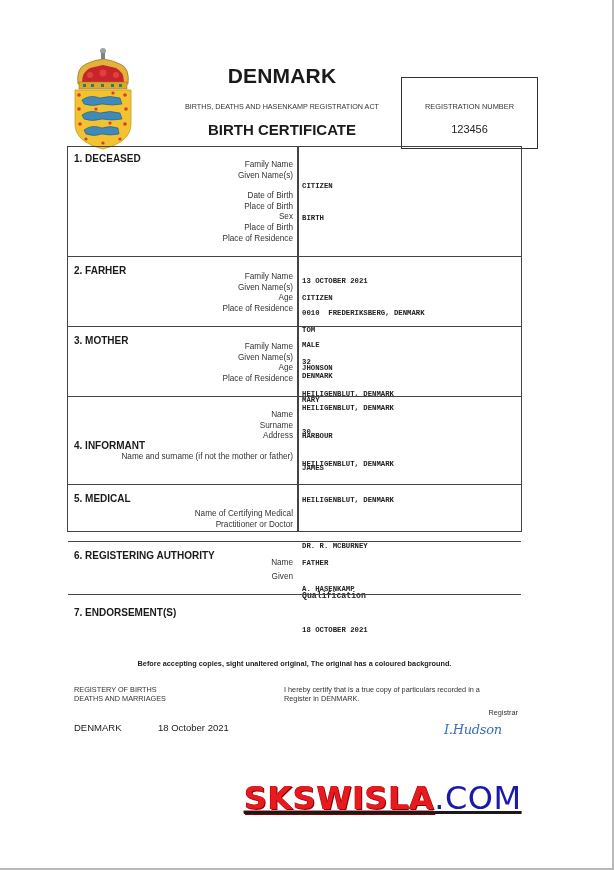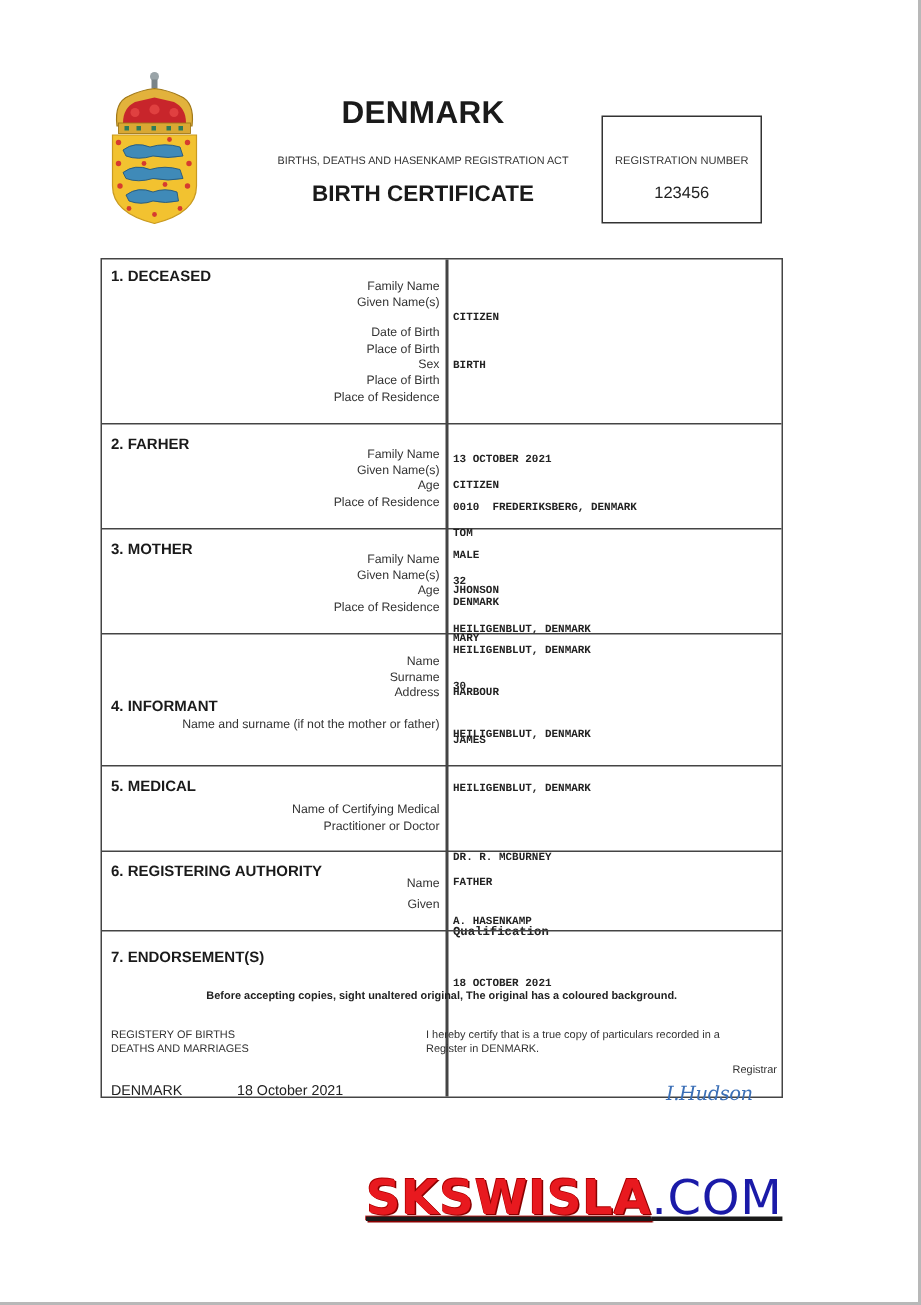--- a/index.html
+++ b/index.html
@@ -6,26 +6,26 @@
   html, body { width: 614px; height: 870px; background: #ffffff; overflow: hidden; }
   body { position: relative; font-family: "Liberation Sans", sans-serif; color: #1a1a1a; }
   .page-edge-right { position: absolute; top: 0; right: 0; width: 2px; height: 870px; background: #b8b8b8; }
   .page-edge-bottom { position: absolute; left: 0; bottom: 0; width: 614px; height: 2px; background: #b8b8b8; }
 
   
   .crest { position: absolute; left: 72px; top: 46px; width: 62px; height: 104px; }
   .title-country { position: absolute; left: 170px; top: 64px; width: 224px; text-align: center; font-size: 21px; font-weight: bold; letter-spacing: 0.2px; }
   .title-act { position: absolute; left: 166px; top: 102px; width: 232px; text-align: center; font-size: 7.2px; color: #333; }
   .title-cert { position: absolute; left: 170px; top: 121px; width: 224px; text-align: center; font-size: 15px; font-weight: bold; }
-  .reg-box { position: absolute; left: 401px; top: 77px; width: 107px; height: 72px; border: 1px solid #333; text-align: center; }
+  .reg-box { position: absolute; left: 401px; top: 77px; width: 137px; height: 72px; border: 1px solid #333; text-align: center; }
   .reg-label { display: block; margin-top: 24px; font-size: 7.4px; color: #333; }
   .reg-value { display: block; margin-top: 12px; font-size: 11px; color: #222; }
 
   
-  .cert-table { position: absolute; left: 67px; top: 172px; width: 455px; height: 560px; border: 1.5px solid #444; }
+  .cert-table { position: absolute; left: 67px; top: 146px; width: 455px; height: 386px; border: 1.5px solid #444; }
   .divider-v { position: absolute; left: 229px; top: 0; width: 1.5px; height: 100%; background: #444; }
   .row { position: absolute; left: 0; width: 100%; border-bottom: 1.5px solid #444; }
   .row:last-child { border-bottom: none; }
   .sec-title { position: absolute; left: 6px; font-size: 10px; font-weight: bold; color: #1a1a1a; }
   .labels { position: absolute; left: 0; width: 225px; text-align: right; font-size: 8.2px; color: #333; line-height: 10.6px; }
   .values { position: absolute; left: 234px; width: 215px; font-family: "Liberation Mono", monospace; font-weight: bold; font-size: 7.3px; color: #222; line-height: 10.6px; white-space: pre; }
   .gap { height: 10px; display: block; }
 
   
   .notice { position: absolute; left: 67px; top: 659px; width: 455px; text-align: center; font-size: 7.3px; font-weight: bold; color: #222; }

